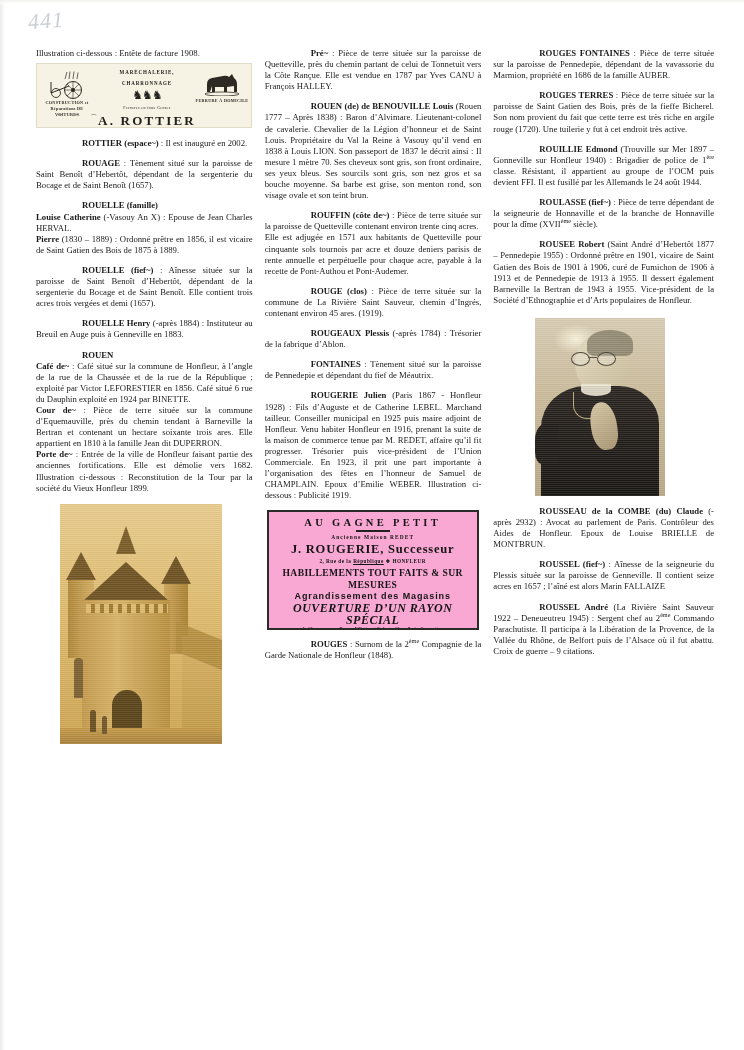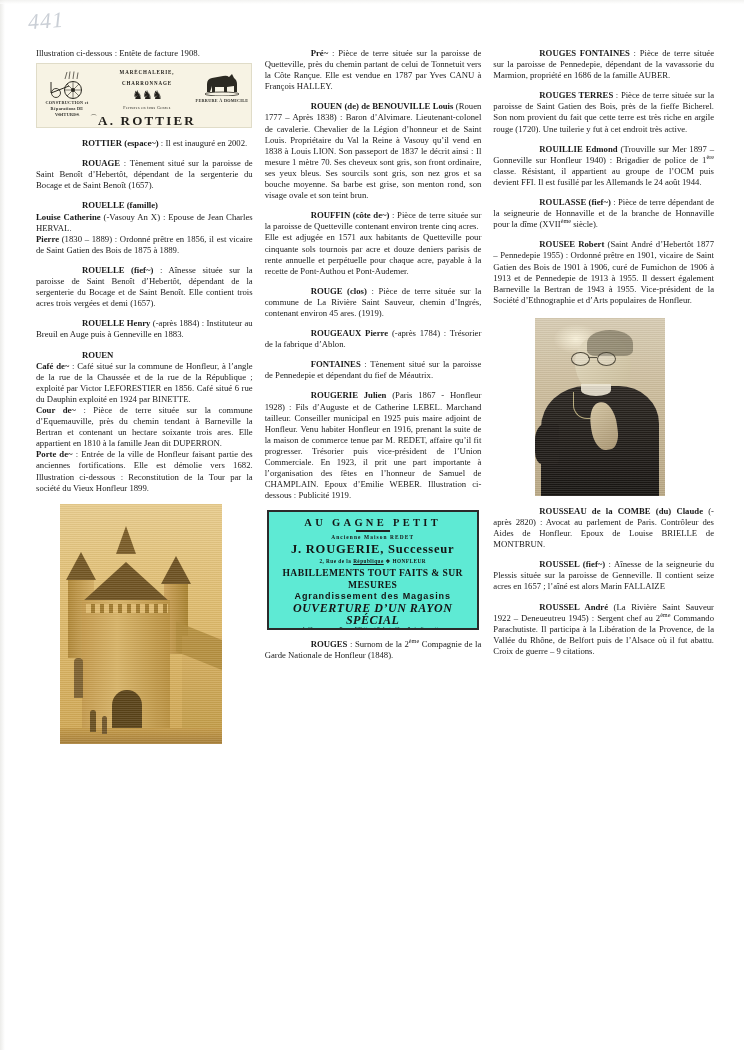--- a/index.html
+++ b/index.html
@@ -290,21 +290,21 @@
     background-image:
       repeating-linear-gradient(0deg, rgba(255,255,255,.10) 0 1px, rgba(0,0,0,.04) 1px 2px);
     pointer-events: none;
   }
 
   
   .pub-ad {
     width: 212px;
     height: 120px;
     margin: 4px 0 9px 2px;
-    background: #5eead4;
+    background: #f9a8d4;
     border: 2px solid #2b2b2b;
     box-sizing: border-box;
     padding: 5px 4px 3px 4px;
     text-align: center;
     color: #141414;
     position: relative;
     overflow: hidden;
   }
   .pub-l1 {
     font-size: 10.5px;
@@ -593,21 +593,21 @@
           <span class="hw">ROUFFIN (côte de~)</span><span> : Pièce de terre située sur la paroisse de Quetteville contenant environ trente cinq acres.</span>
         </div>
         <div>Elle est adjugée en 1571 aux habitants de Quetteville pour cinquante sols tournois par acre et douze deniers parisis de rente annuelle et perpétuelle pour chaque acre, payable à la recette de Pont-Authou et Pont-Audemer.</div>
       </div>
 
       <p class="entry">
         <span class="hw">ROUGE (clos)</span><span> : Pièce de terre située sur la commune de La Rivière Saint Sauveur, chemin d’Ingrés, contenant environ 45 ares. (1919).</span>
       </p>
 
       <p class="entry">
-        <span class="hw">ROUGEAUX Pierre</span><span> (-après 1784) : Trésorier de la fabrique d’Ablon.</span>
+        <span class="hw">ROUGEAUX Plessis</span><span> (-après 1784) : Trésorier de la fabrique d’Ablon.</span>
       </p>
 
       <p class="entry">
         <span class="hw">FONTAINES</span><span> : Tènement situé sur la paroisse de Pennedepie et dépendant du fief de Méautrix.</span>
       </p>
 
       <p class="entry">
         <span class="hw">ROUGERIE Julien</span><span> (Paris 1867 - Honfleur 1928) : Fils d’Auguste et de Catherine LEBEL. Marchand tailleur. Conseiller municipal en 1925 puis maire adjoint de Honfleur. Venu habiter Honfleur en 1916, prenant la suite de la maison de commerce tenue par M. REDET, affaire qu’il fit progresser. Trésorier puis vice-président de l’Union Commerciale. En 1923, il prit une part importante à l’organisation des fêtes en l’honneur de Samuel de CHAMPLAIN. Epoux d’Emilie WEBER. Illustration ci-dessous : Publicité 1919.</span>
       </p>
 
@@ -665,21 +665,21 @@
         </div>
         <div class="abbe-cassock"></div>
         <div class="abbe-collar"></div>
         <div class="abbe-chain"></div>
         <div class="abbe-arm-left"></div>
         <div class="abbe-hand"></div>
         <div class="grain"></div>
       </div>
 
       <p class="entry">
-        <span class="hw">ROUSSEAU de la COMBE (du) Claude</span><span> (-après 2820) : Avocat au parlement de Paris. Contrôleur des Aides de Honfleur. Epoux de Louise BRIELLE de MONTBRUN.</span>
+        <span class="hw">ROUSSEAU de la COMBE (du) Claude</span><span> (-après 2932) : Avocat au parlement de Paris. Contrôleur des Aides de Honfleur. Epoux de Louise BRIELLE de MONTBRUN.</span>
       </p>
 
       <p class="entry">
         <span class="hw">ROUSSEL (fief~)</span><span> : Aînesse de la seigneurie du Plessis située sur la paroisse de Genneville. Il contient seize acres en 1657 ; l’aîné est alors Marin FALLAIZE</span>
       </p>
 
       <p class="entry">
         <span class="hw">ROUSSEL André</span><span> (La Rivière Saint Sauveur 1922 – Deneueutreu 1945) : Sergent chef au 2</span><sup>ème</sup><span> Commando Parachutiste. Il participa à la Libération de la Provence, de la Vallée du Rhône, de Belfort puis de l’Alsace où il fut abattu. Croix de guerre – 9 citations.</span>
       </p>
 

